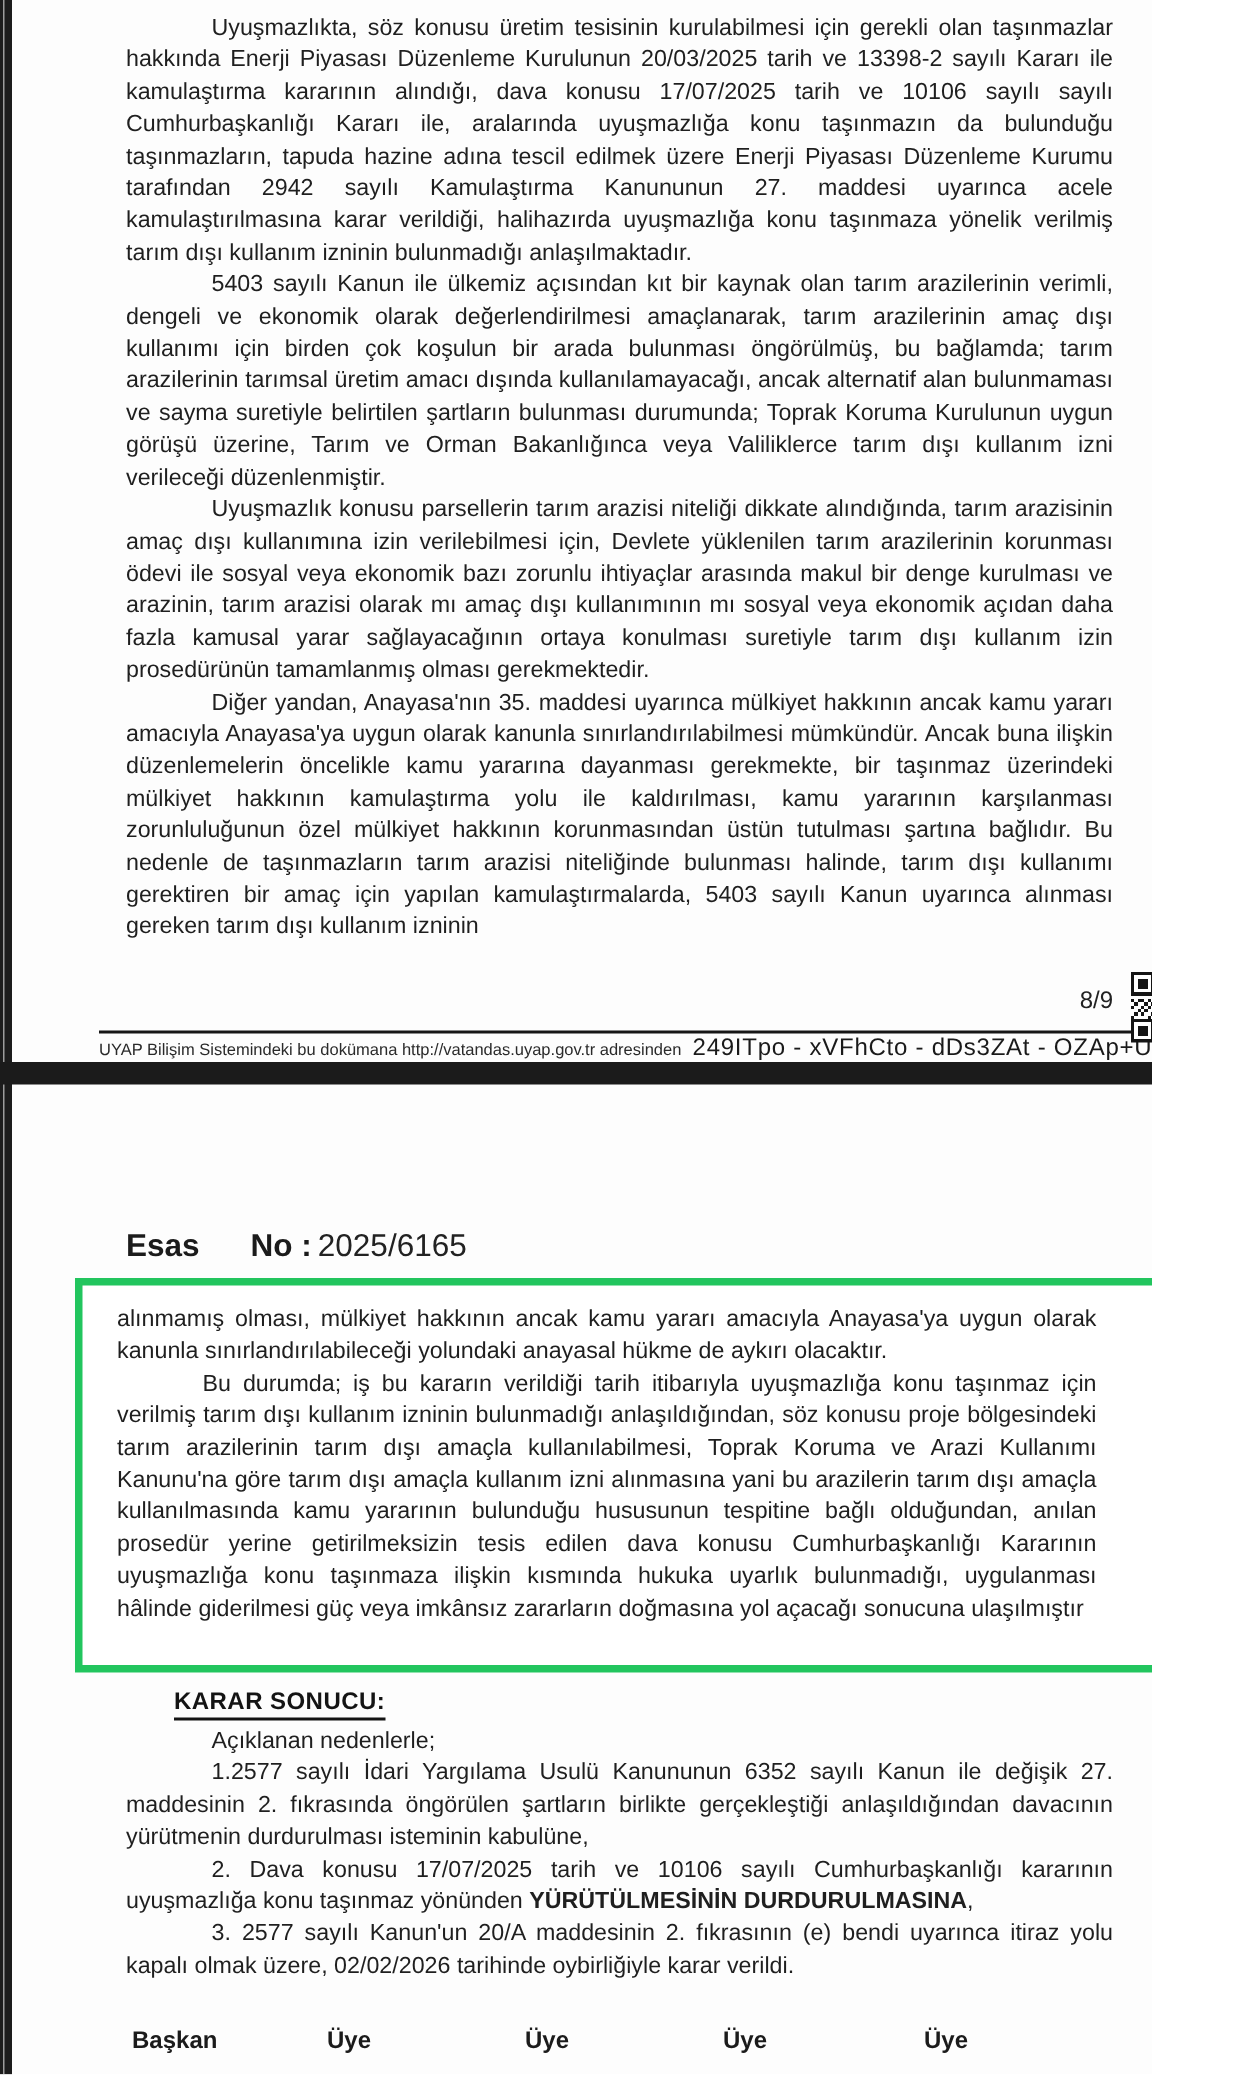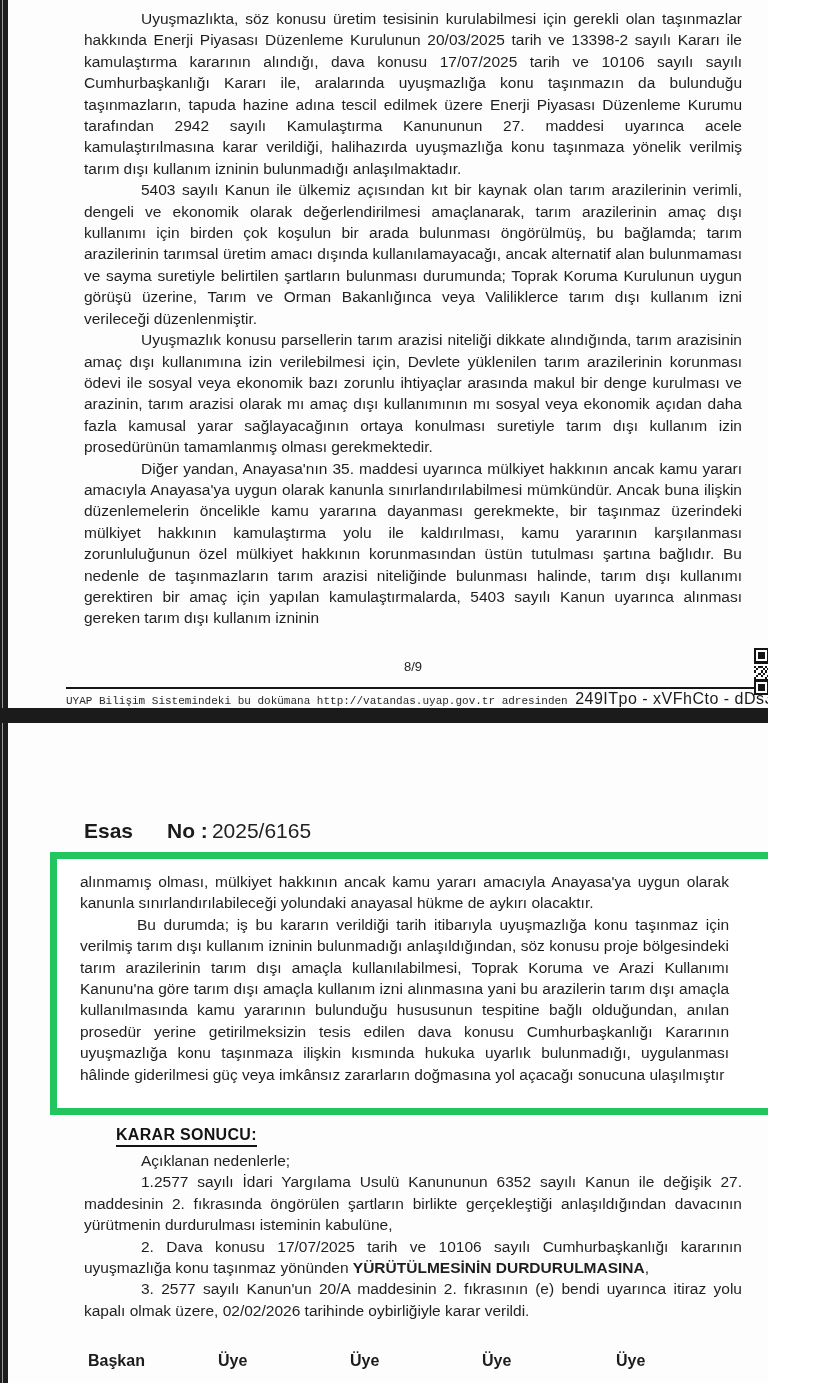--- a/index.html
+++ b/index.html
@@ -9,39 +9,39 @@
   }
   
   .edge-left{position:absolute;left:0;top:0;width:8px;height:100%;background:#1c1c1c;}
   .edge-left::after{content:"";position:absolute;left:2px;top:0;width:1px;height:100%;background:#f2f2f2;opacity:.6;}
   .edge-right{position:absolute;left:817px;top:0;width:1px;height:100%;background:#c9c9c9;}
   
   .bodytext{font-size:15.5px;line-height:21.4px;text-align:justify;}
   .bodytext p{margin:0;text-indent:57px;}
   .page8-text{position:absolute;left:84px;top:8px;width:658px;}
   
-  .page-number{position:absolute;left:84px;top:659px;width:658px;text-align:center;font-size:13px;color:#222;}
+  .page-number{position:absolute;left:84px;top:659px;width:658px;text-align:right;font-size:16px;color:#222;}
   .footer-rule{position:absolute;left:66px;top:687px;width:692px;height:2px;background:#161616;}
   .uyap-footer{position:absolute;left:66px;top:690px;width:700px;white-space:nowrap;}
-  .uyap-footer .small-serif{font-family:Liberation Mono, monospace;font-size:11px;color:#2a2a2a;}
+  .uyap-footer .small-serif{font-family:Liberation Sans, sans-serif;font-size:11px;color:#2a2a2a;}
   .uyap-footer .doc-code{font-family:"Liberation Sans",sans-serif;font-size:16px;color:#1a1a1a;letter-spacing:.5px;padding:0 3px;}
   .qr{position:absolute;left:754px;top:648px;width:47px;height:47px;}
   
   .separator-bar{position:absolute;left:0;top:708px;width:818px;height:15px;background:#1b1b1b;}
   
   .court-header{position:absolute;left:84px;top:752px;width:168px;text-align:center;font-weight:bold;font-size:15.5px;line-height:22.5px;color:#1b1b1b;}
   .court-name{letter-spacing:.45em;text-indent:.45em;}
   .esas-row{position:absolute;left:84px;top:820px;width:260px;font-size:21px;line-height:22px;color:#1b1b1b;}
   .esas-row .lbl{font-weight:bold;}
   .esas-row .no-lbl{margin-left:34px;font-weight:bold;}
   .esas-row .val{font-weight:normal;margin-left:4px;color:#222;}
   
   .highlight-box{
     position:absolute;left:50px;top:852px;width:738px;height:263px;box-sizing:border-box;
-    border:7px solid #22c55e;background:#fff;padding:12px 52px 0 23px;
+    border:5px solid #22c55e;background:#fff;padding:12px 52px 0 23px;
   }
   .highlight-box p{margin:0;text-indent:57px;}
   .highlight-box p.no-indent{text-indent:0;}
   
   .decision-heading{
     position:absolute;left:84px;top:1126px;font-size:16px;font-weight:bold;letter-spacing:.3px;
     color:#141414;border-bottom:2.5px solid #141414;padding-bottom:1px;margin-left:32px;
   }
   .decision-body{position:absolute;left:84px;top:1150px;width:658px;}
   .bold-inline{font-weight:bold;}

